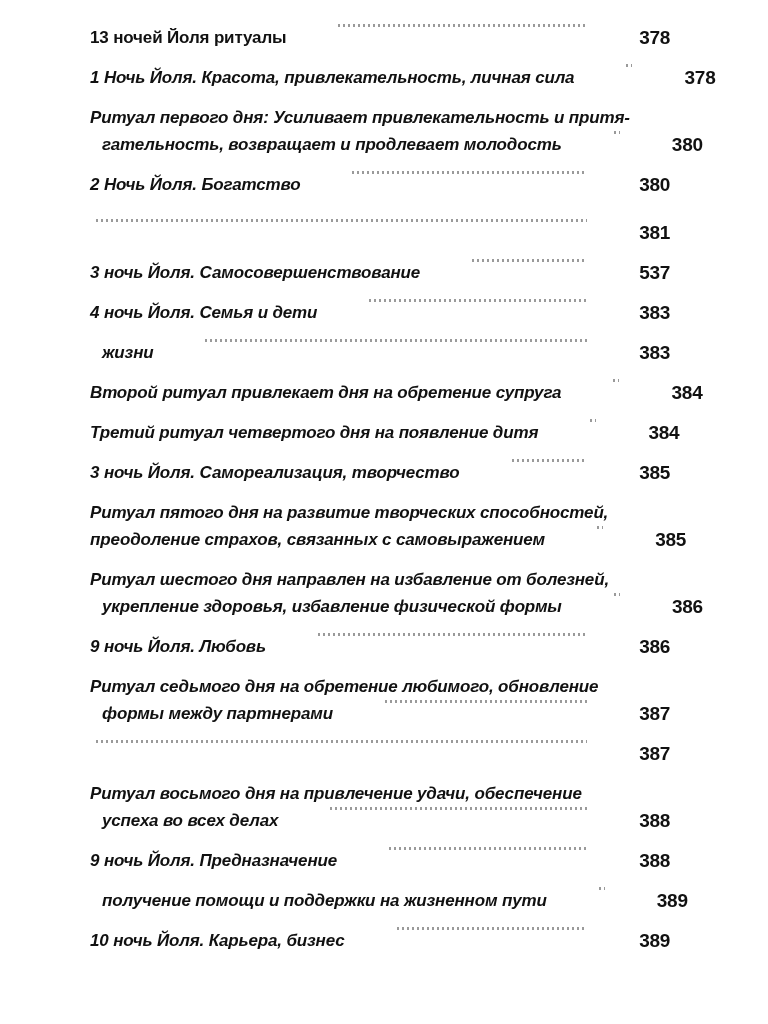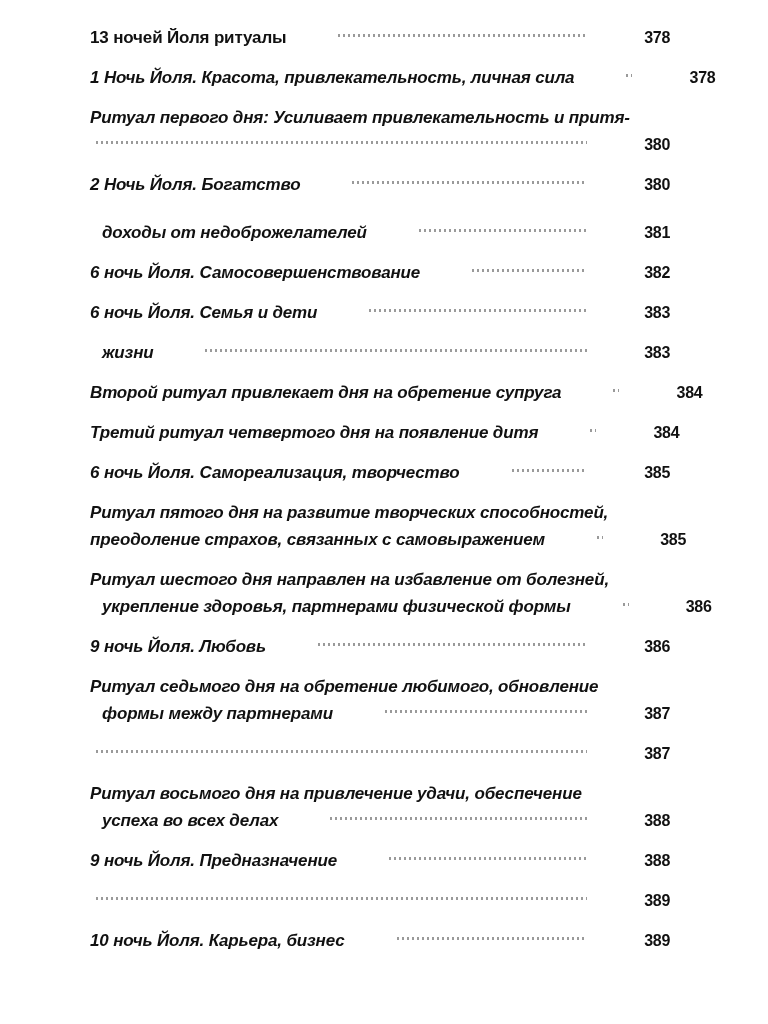--- a/index.html
+++ b/index.html
@@ -32,21 +32,21 @@
   }
 
   .toc-entry {
     margin: 0 0 13px 0;
     padding: 0;
   }
 
   
   .toc-line {
     display: flex;
-    align-items: center;
+    align-items: flex-start;
     width: 100%;
     font-size: 17px;
     line-height: 27px;
     font-weight: bold;
     font-style: italic;
     letter-spacing: -0.15px;
     white-space: nowrap;
     gap: 46px;
   }
 
@@ -89,21 +89,21 @@
 
   
   .toc-line.nodots .toc-dots {
     background-image: none;
   }
 
   .toc-page-number {
     flex: 0 0 auto;
     font-style: normal;
     font-weight: bold;
-    font-size: 16px;
+    font-size: 19px;
     letter-spacing: -0.3px;
     color: #111111;
     text-align: right;
     min-width: 34px;
   }
   .toc-entry.upright .toc-page-number,
   .toc-line .toc-page-number {
     font-style: normal;
   }
 
@@ -131,52 +131,52 @@
           <span class="toc-page-number">378</span>
         </div>
       </li>
       <li class="toc-entry">
         <div class="toc-line flush nodots">
           <span class="toc-text">Ритуал первого дня: Усиливает привлекательность и притя-</span>
           <span class="toc-dots"></span>
           <span class="toc-page-number empty"></span>
         </div>
         <div class="toc-line indent">
+          <span class="toc-text">гательность, возвращает и продлевает молодость</span>
           <span class="toc-dots"></span>
           <span class="toc-page-number">380</span>
         </div>
       </li>
       <li class="toc-entry">
         <div class="toc-line flush">
           <span class="toc-text">2 Ночь Йоля. Богатство</span>
           <span class="toc-dots"></span>
           <span class="toc-page-number">380</span>
         </div>
       </li>
       <li class="toc-entry">
         <div class="toc-line flush nodots">
           <span class="toc-dots"></span>
           <span class="toc-page-number empty"></span>
         </div>
         <div class="toc-line indent">
-          <span class="toc-text">доходы от недоброжелателей</span>
           <span class="toc-dots"></span>
           <span class="toc-page-number">381</span>
         </div>
       </li>
       <li class="toc-entry">
         <div class="toc-line flush">
-          <span class="toc-text">6 ночь Йоля. Самосовершенствование</span>
-          <span class="toc-dots"></span>
-          <span class="toc-page-number">382</span>
-        </div>
-      </li>
-      <li class="toc-entry">
-        <div class="toc-line flush">
-          <span class="toc-text">6 ночь Йоля. Семья и дети</span>
+          <span class="toc-text">3 ночь Йоля. Самосовершенствование</span>
+          <span class="toc-dots"></span>
+          <span class="toc-page-number">537</span>
+        </div>
+      </li>
+      <li class="toc-entry">
+        <div class="toc-line flush">
+          <span class="toc-text">4 ночь Йоля. Семья и дети</span>
           <span class="toc-dots"></span>
           <span class="toc-page-number">383</span>
         </div>
       </li>
       <li class="toc-entry">
         <div class="toc-line indent">
           <span class="toc-text">жизни</span>
           <span class="toc-dots"></span>
           <span class="toc-page-number">383</span>
         </div>
@@ -190,21 +190,21 @@
       </li>
       <li class="toc-entry">
         <div class="toc-line flush">
           <span class="toc-text">Третий ритуал четвертого дня на появление дитя</span>
           <span class="toc-dots"></span>
           <span class="toc-page-number">384</span>
         </div>
       </li>
       <li class="toc-entry">
         <div class="toc-line flush">
-          <span class="toc-text">6 ночь Йоля. Самореализация, творчество</span>
+          <span class="toc-text">3 ночь Йоля. Самореализация, творчество</span>
           <span class="toc-dots"></span>
           <span class="toc-page-number">385</span>
         </div>
       </li>
       <li class="toc-entry">
         <div class="toc-line flush nodots">
           <span class="toc-text">Ритуал пятого дня на развитие творческих способностей,</span>
           <span class="toc-dots"></span>
           <span class="toc-page-number empty"></span>
         </div>
@@ -214,21 +214,21 @@
           <span class="toc-page-number">385</span>
         </div>
       </li>
       <li class="toc-entry">
         <div class="toc-line flush nodots">
           <span class="toc-text">Ритуал шестого дня направлен на избавление от болезней,</span>
           <span class="toc-dots"></span>
           <span class="toc-page-number empty"></span>
         </div>
         <div class="toc-line indent">
-          <span class="toc-text">укрепление здоровья, партнерами физической формы</span>
+          <span class="toc-text">укрепление здоровья, избавление физической формы</span>
           <span class="toc-dots"></span>
           <span class="toc-page-number">386</span>
         </div>
       </li>
       <li class="toc-entry">
         <div class="toc-line flush">
           <span class="toc-text">9 ночь Йоля. Любовь</span>
           <span class="toc-dots"></span>
           <span class="toc-page-number">386</span>
         </div>
@@ -265,20 +265,21 @@
       </li>
       <li class="toc-entry">
         <div class="toc-line flush">
           <span class="toc-text">9 ночь Йоля. Предназначение</span>
           <span class="toc-dots"></span>
           <span class="toc-page-number">388</span>
         </div>
       </li>
       <li class="toc-entry">
         <div class="toc-line indent">
+          <span class="toc-text">получение помощи и поддержки на жизненном пути</span>
           <span class="toc-dots"></span>
           <span class="toc-page-number">389</span>
         </div>
       </li>
       <li class="toc-entry">
         <div class="toc-line flush">
           <span class="toc-text">10 ночь Йоля. Карьера, бизнес</span>
           <span class="toc-dots"></span>
           <span class="toc-page-number">389</span>
         </div>

